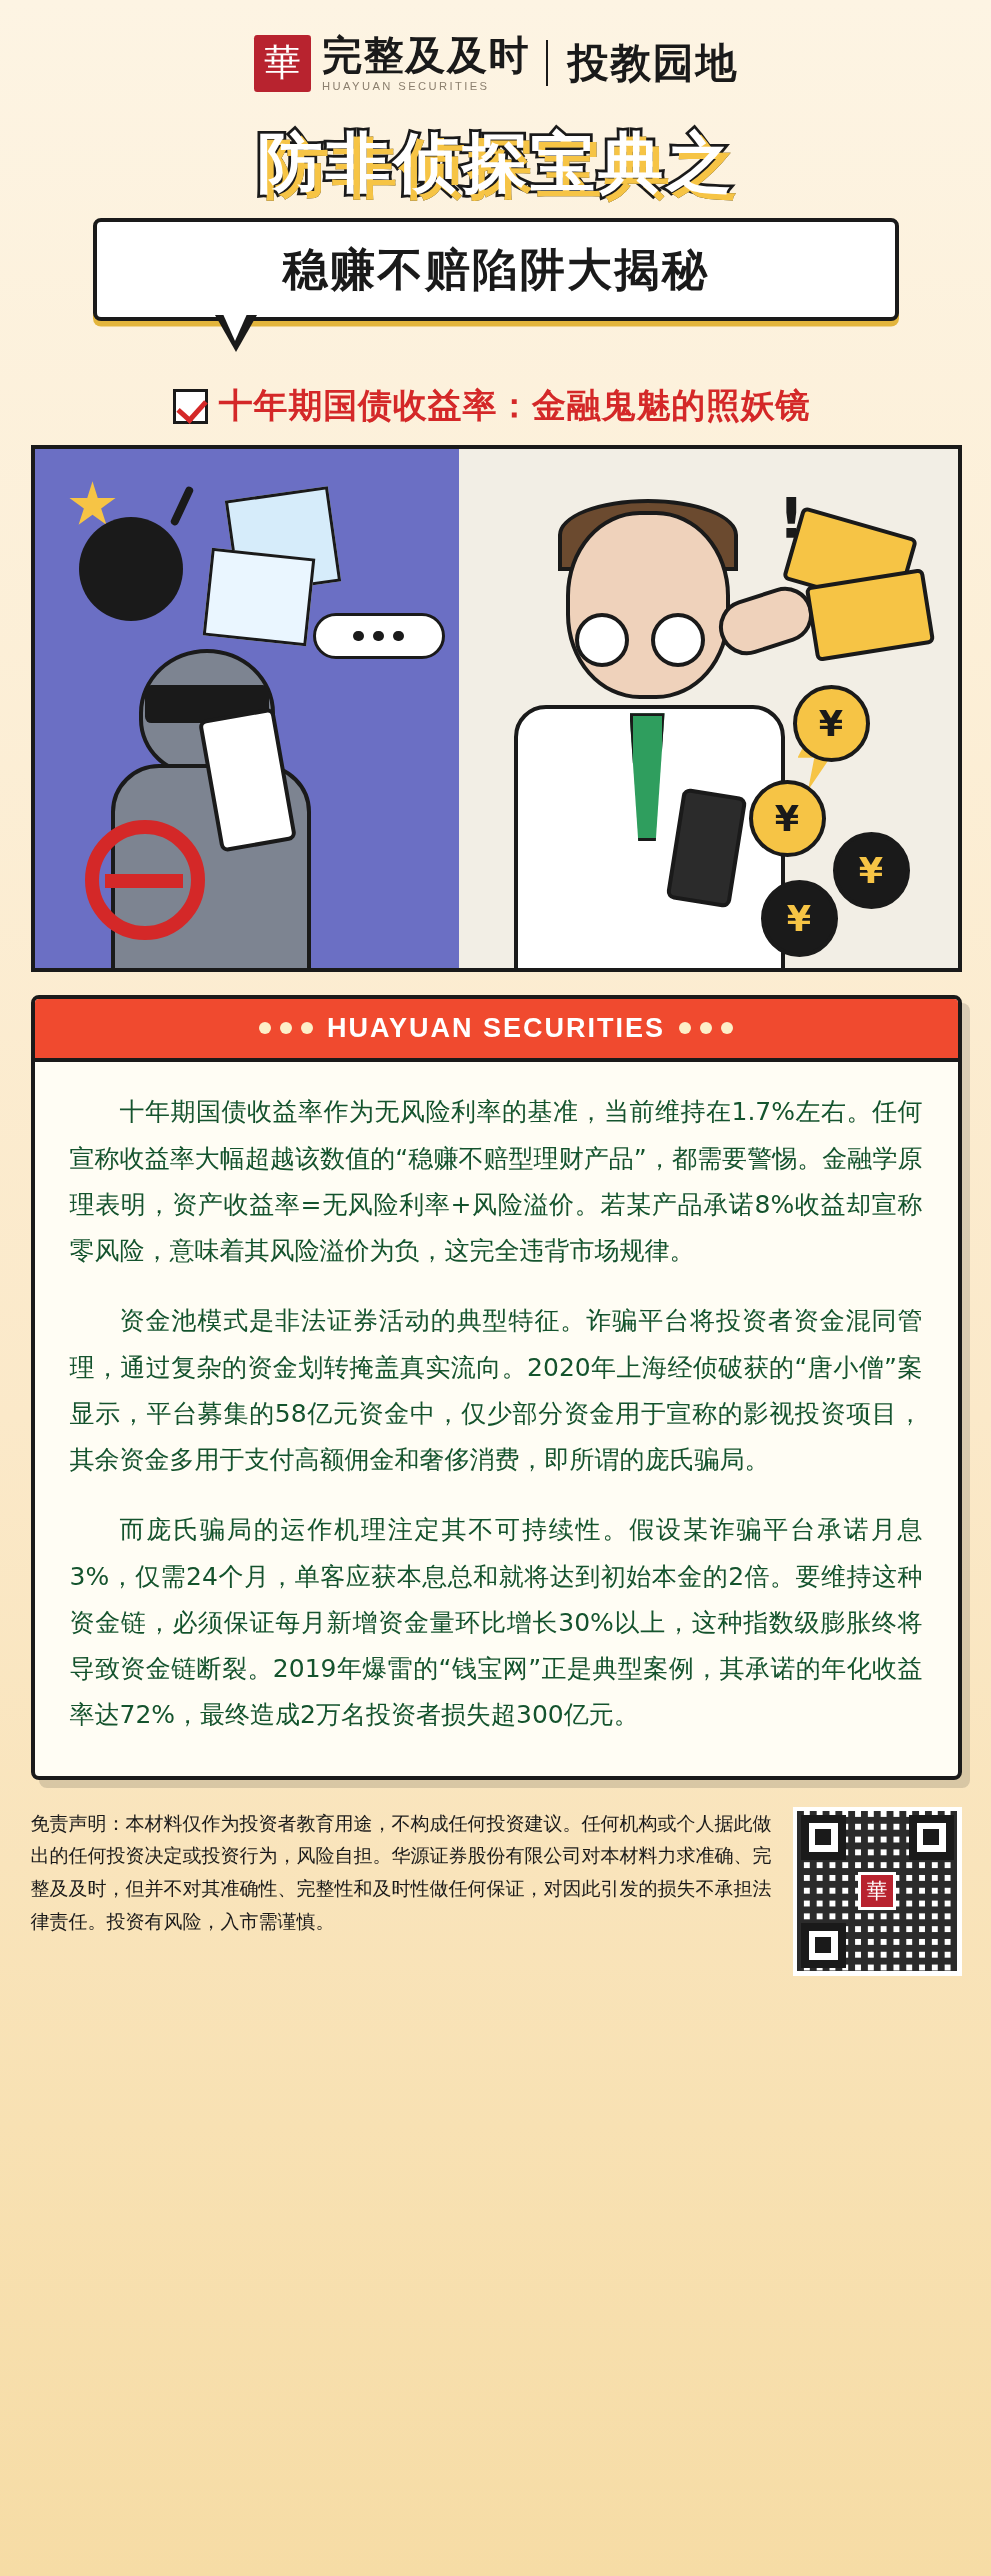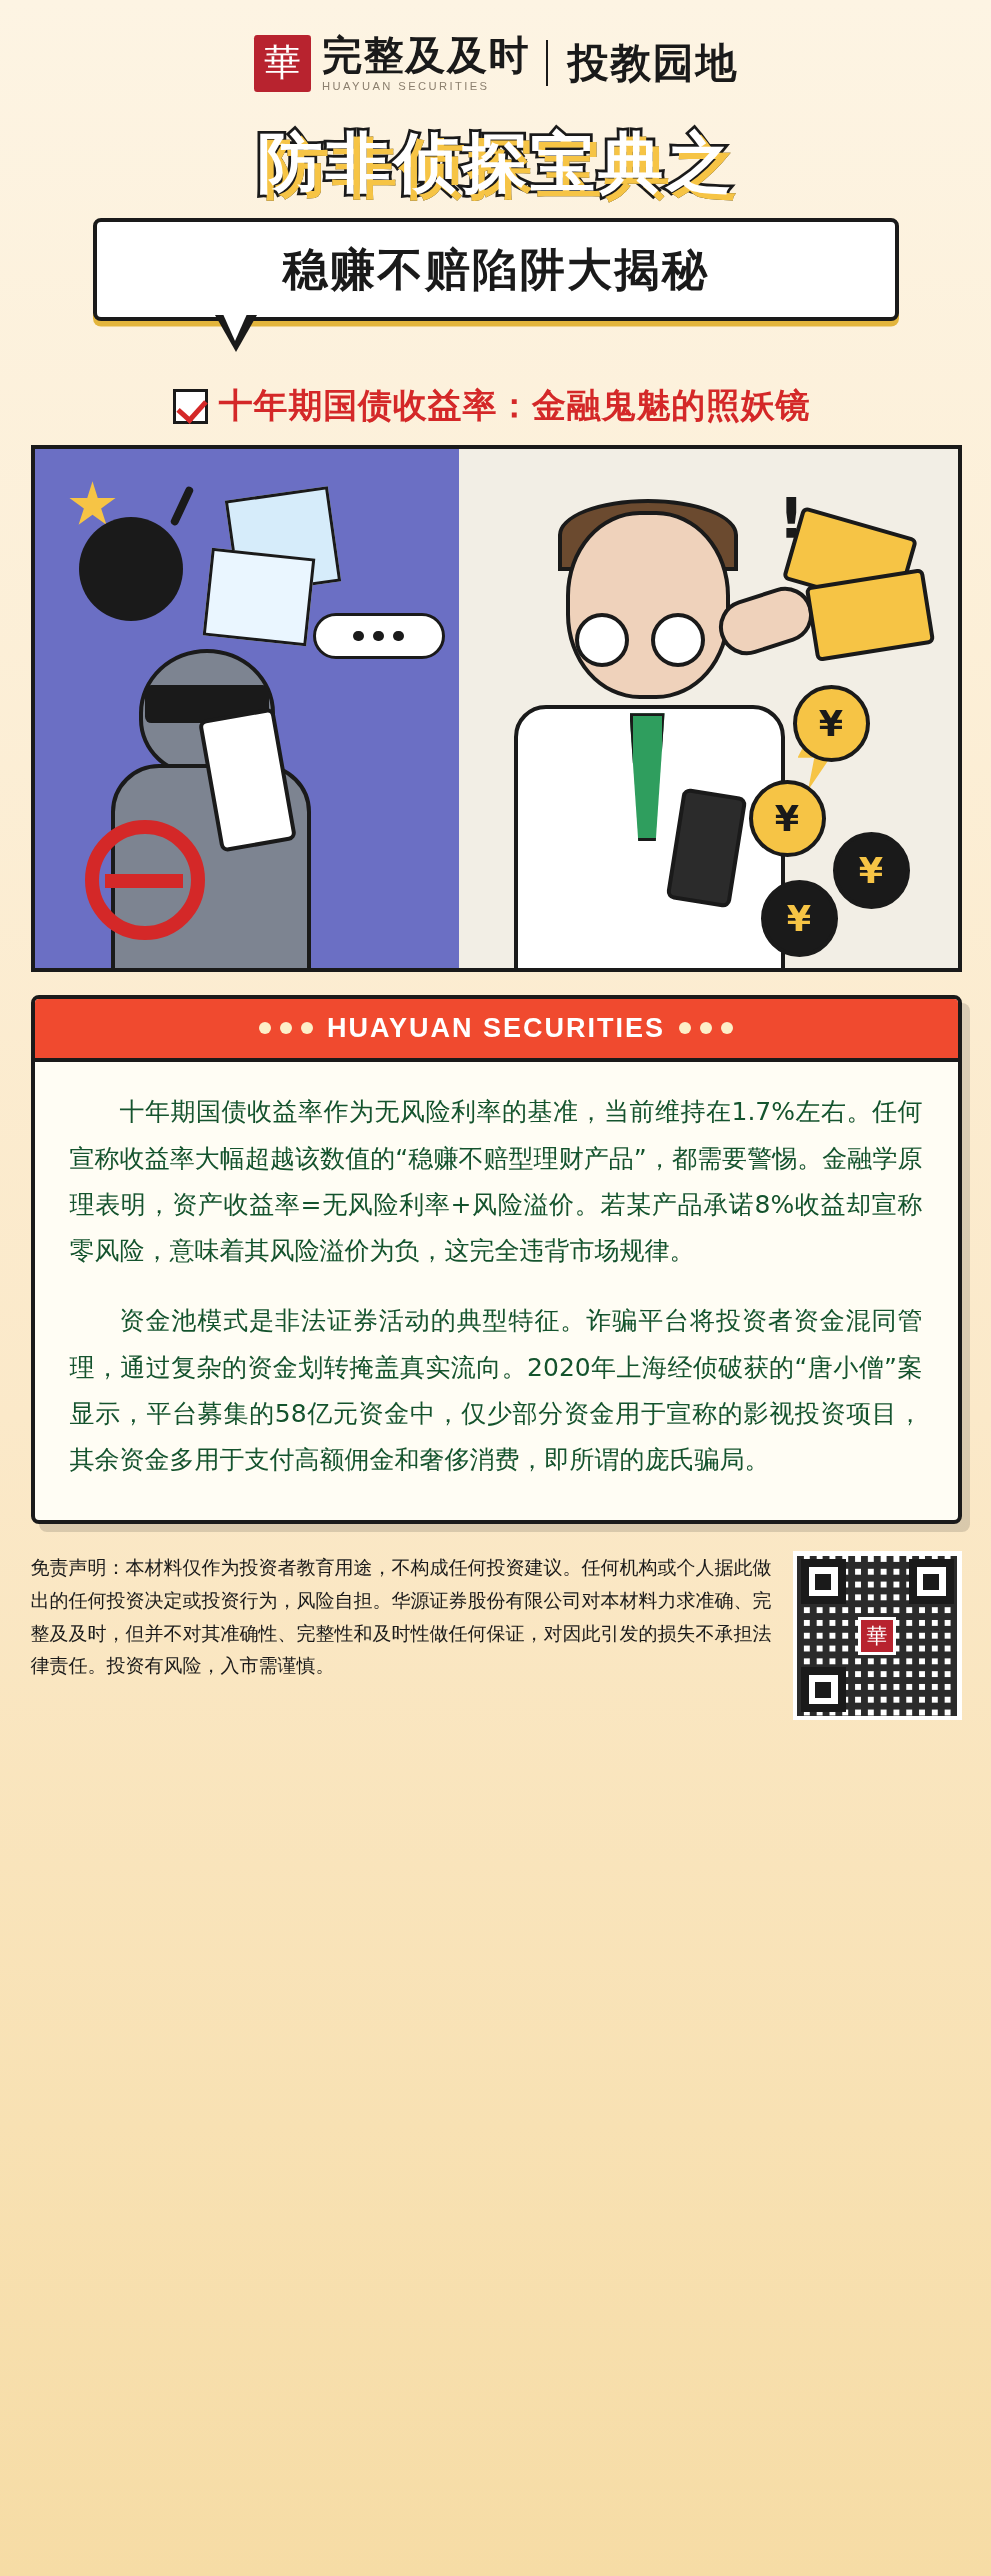--- a/index.html
+++ b/index.html
@@ -453,20 +453,21 @@
       <div class="band-title">HUAYUAN SECURITIES</div>
       <div class="band-dots">
         <i></i>
         <i></i>
         <i></i>
       </div>
     </div>
     <div class="card-body">
       <p>十年期国债收益率作为无风险利率的基准，当前维持在1.7%左右。任何宣称收益率大幅超越该数值的“稳赚不赔型理财产品”，都需要警惕。金融学原理表明，资产收益率=无风险利率+风险溢价。若某产品承诺8%收益却宣称零风险，意味着其风险溢价为负，这完全违背市场规律。</p>
       <p>资金池模式是非法证券活动的典型特征。诈骗平台将投资者资金混同管理，通过复杂的资金划转掩盖真实流向。2020年上海经侦破获的“唐小僧”案显示，平台募集的58亿元资金中，仅少部分资金用于宣称的影视投资项目，其余资金多用于支付高额佣金和奢侈消费，即所谓的庞氏骗局。</p>
+      <p>而庞氏骗局的运作机理注定其不可持续性。假设某诈骗平台承诺月息3%，仅需24个月，单客应获本息总和就将达到初始本金的2倍。要维持这种资金链，必须保证每月新增资金量环比增长30%以上，这种指数级膨胀终将导致资金链断裂。2019年爆雷的“钱宝网”正是典型案例，其承诺的年化收益率达72%，最终造成2万名投资者损失超300亿元。</p>
     </div>
   </div>
 
   <div class="footer">
     <div class="disclaimer">
       <b>免责声明：</b><span>本材料仅作为投资者教育用途，不构成任何投资建议。任何机构或个人据此做出的任何投资决定或投资行为，风险自担。华源证券股份有限公司对本材料力求准确、完整及及时，但并不对其准确性、完整性和及时性做任何保证，对因此引发的损失不承担法律责任。投资有风险，入市需谨慎。</span>
     </div>
     <div class="qr">
       <div class="qr-grid"></div>
       <div class="qr-eye tl"></div>

